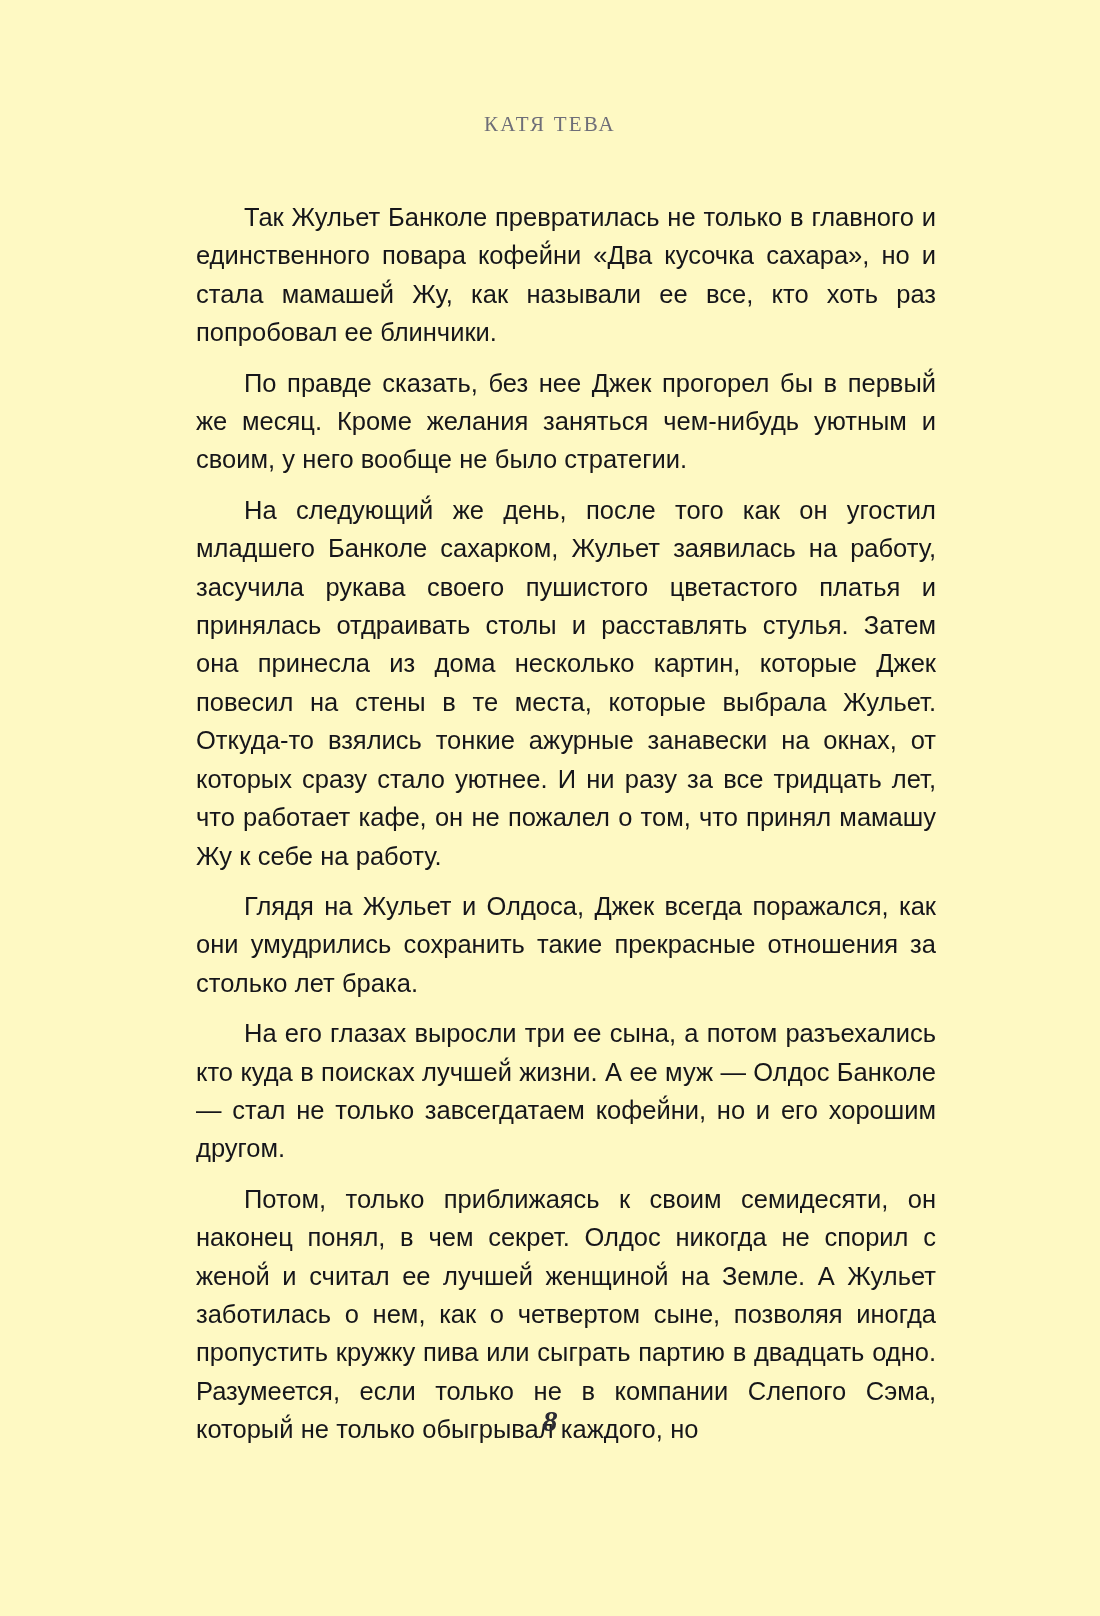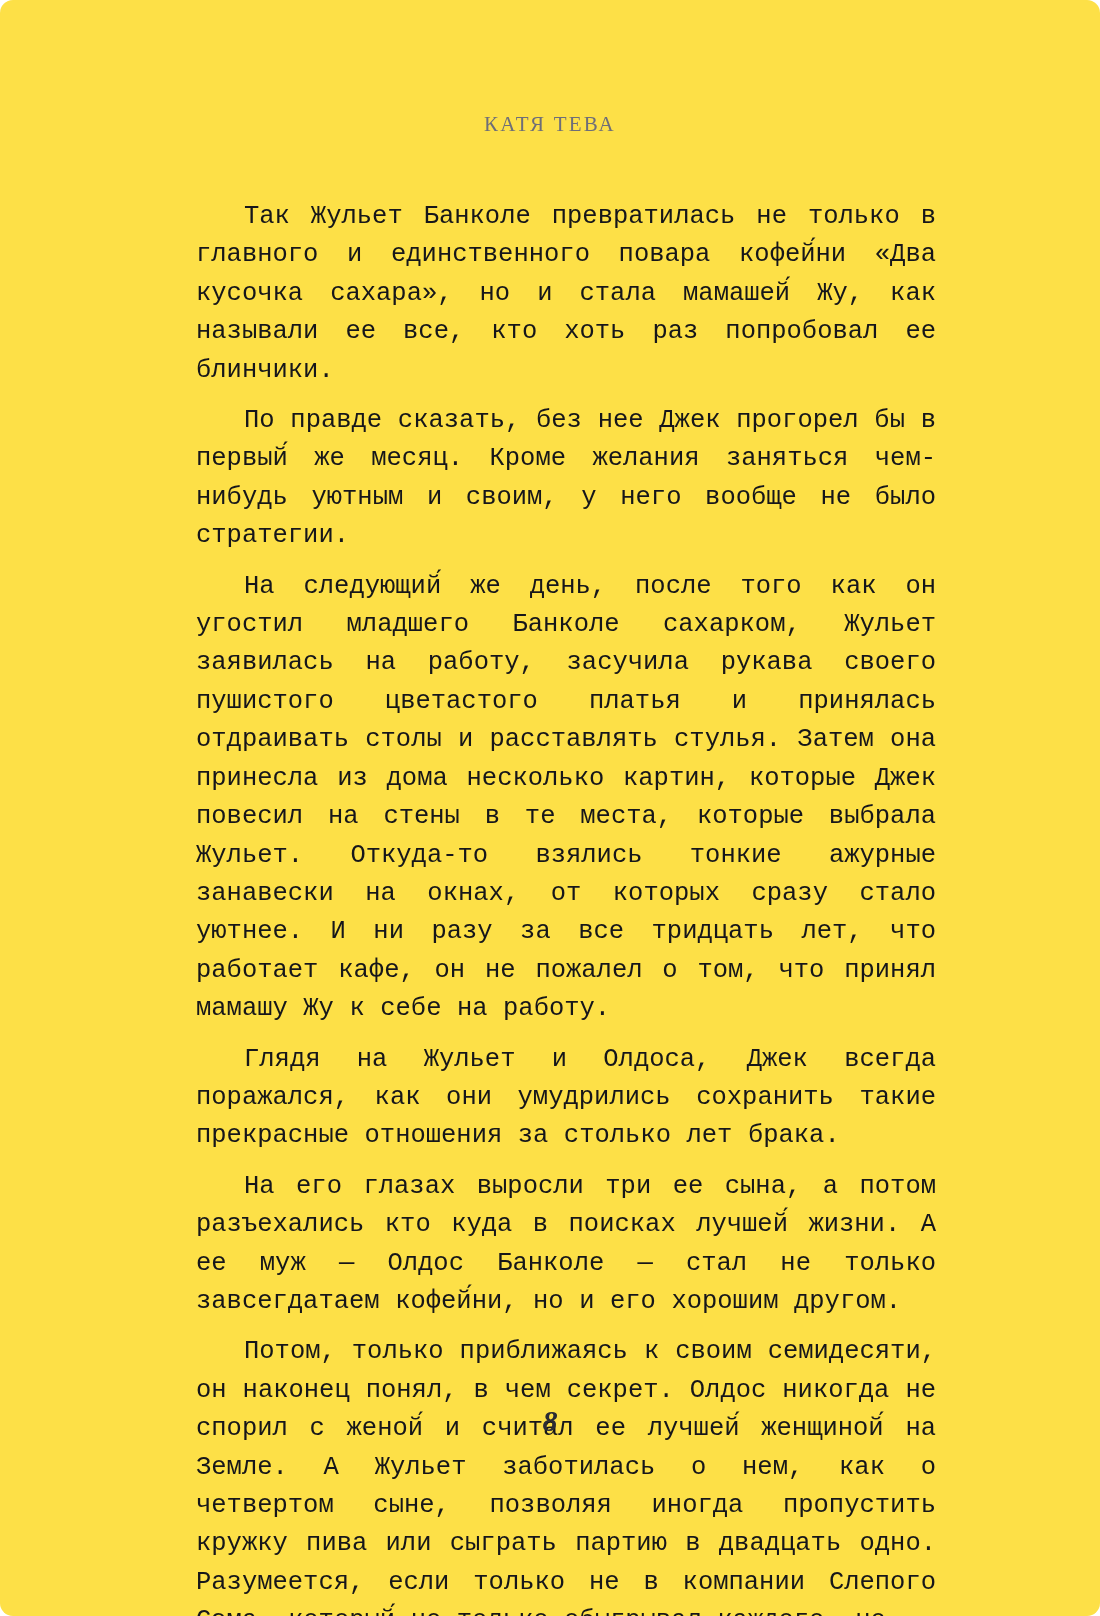--- a/index.html
+++ b/index.html
@@ -12,22 +12,21 @@
     background: #ffffff;
     font-family: "Liberation Serif", "DejaVu Serif", serif;
     color: #1b1b1f;
     overflow: hidden;
   }
 
   .page {
     position: relative;
     width: 1100px;
     height: 1616px;
-    background: #fde047;
-    border-radius: 13px;
+    background: #fef9c3;
   }
 
   
   .running-head {
     position: absolute;
     top: 112px;
     left: 0;
     width: 1100px;
     text-align: center;
     font-size: 21px;
@@ -47,21 +46,21 @@
     width: 740px;
   }
 
   .para {
     margin: 0;
     font-size: 25.5px;
     line-height: 38.4px;
     text-align: justify;
     text-justify: inter-word;
     color: #16161a;
-    font-family: Liberation Mono, monospace;
+    font-family: Liberation Sans, sans-serif;
     hyphens: manual;
     word-spacing: 0.2px;
   }
 
   .para + .para {
     margin-top: 12px;
   }
 
   .para .indent {
     display: inline-block;

